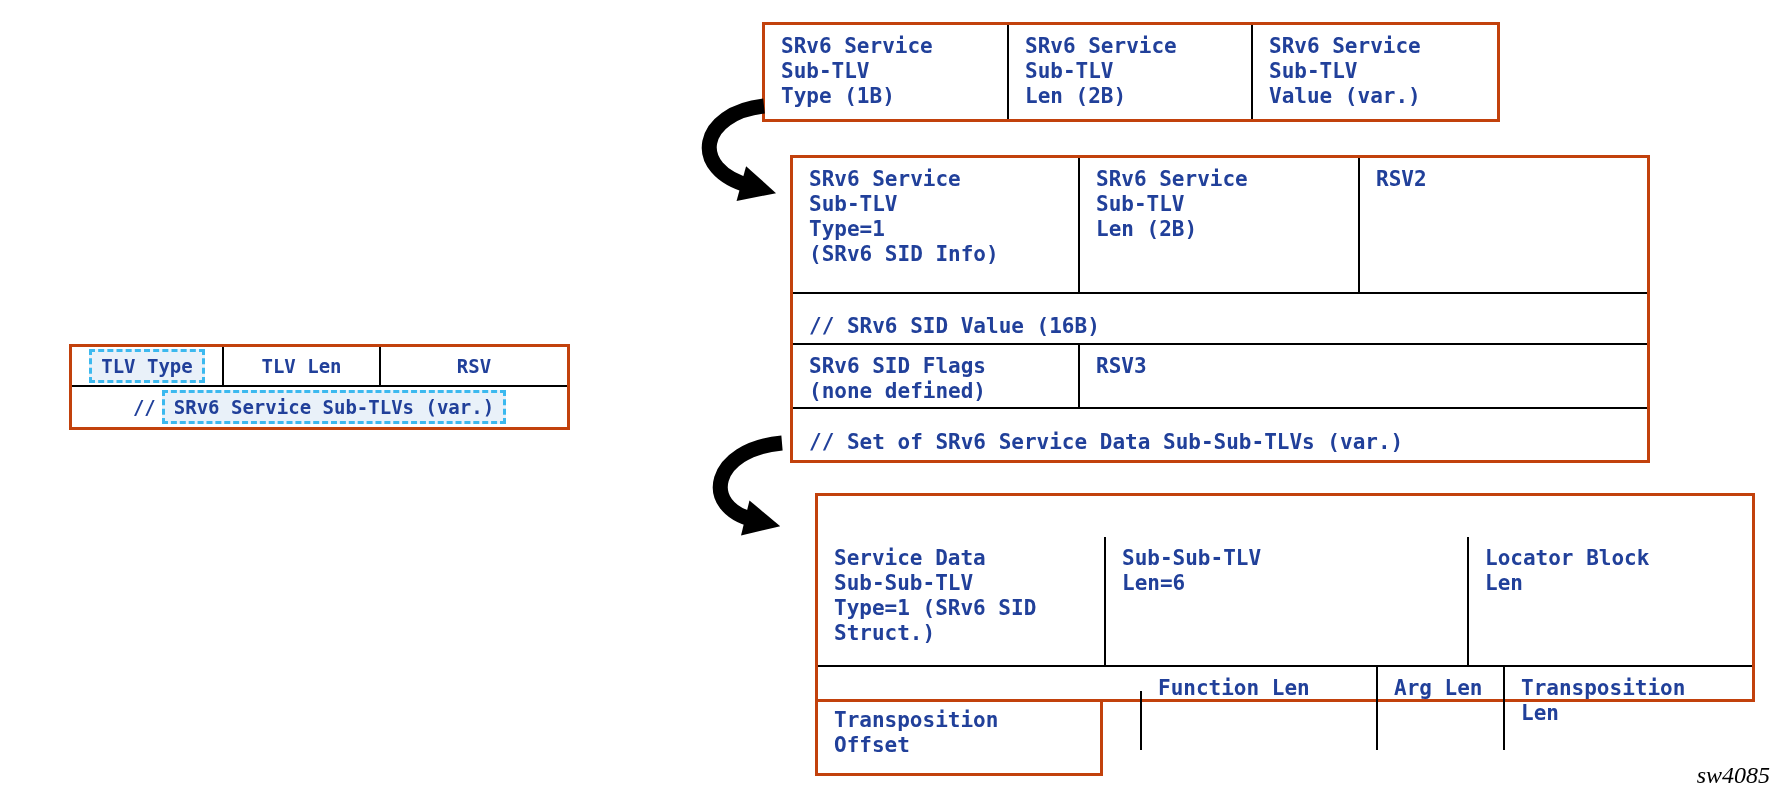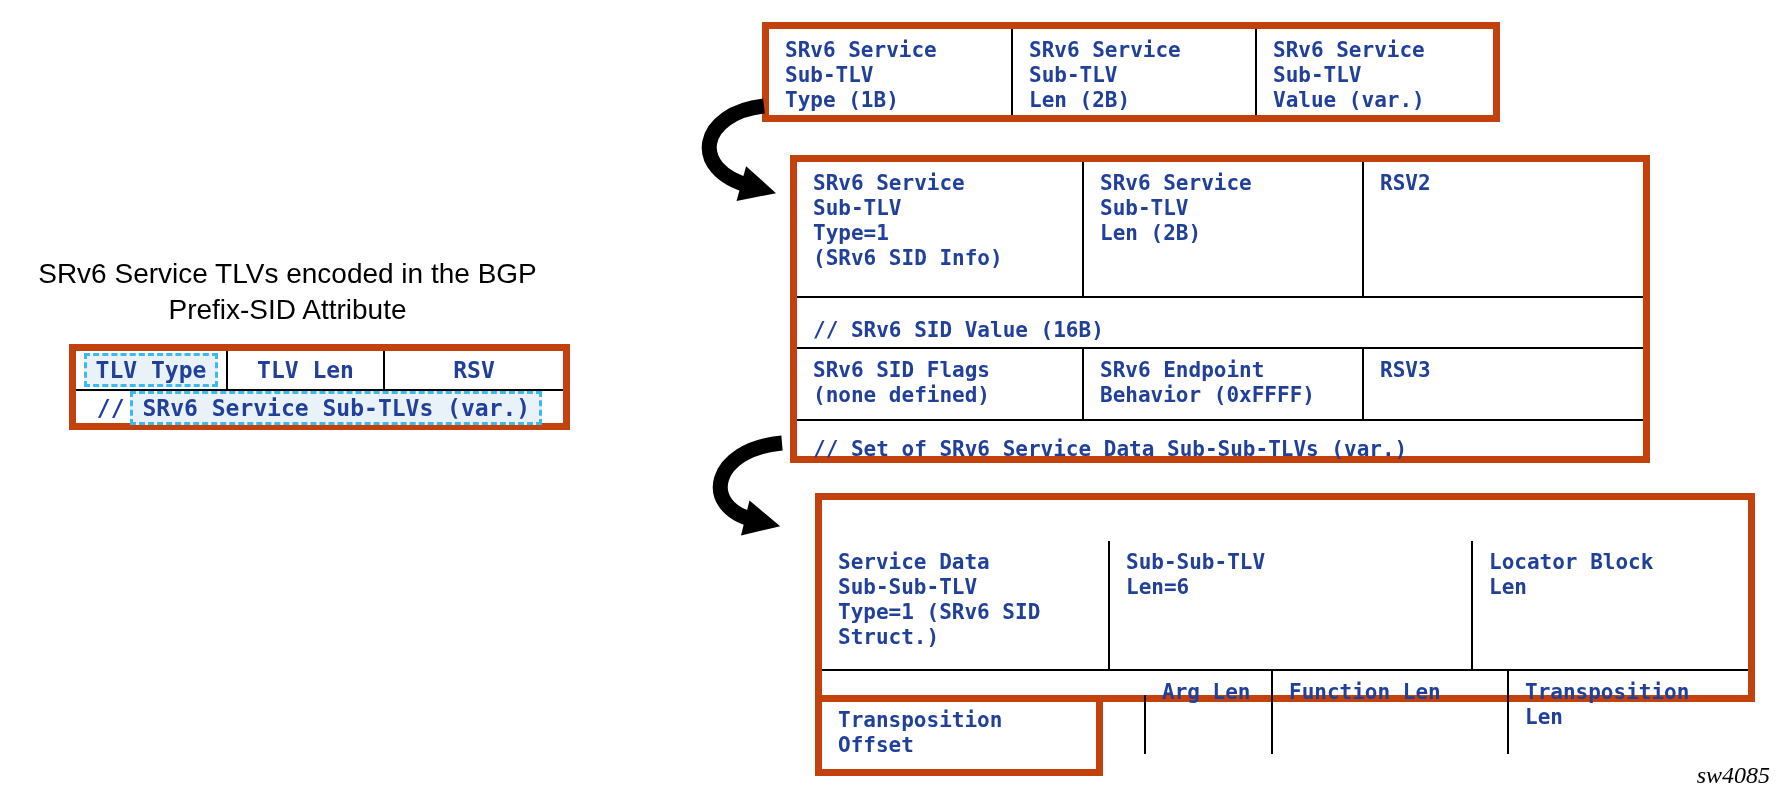--- a/index.html
+++ b/index.html
@@ -12,37 +12,37 @@
   }
   
   .fig-title{
     position:absolute;left:15px;top:256px;width:545px;
     text-align:center;color:#000;
     font-family:"Liberation Sans","DejaVu Sans",sans-serif;
     font-size:28px;line-height:36px;font-weight:400;
   }
   
   .box-table{
-    position:absolute;border:7px solid #c2410c;background:#fff;
+    position:absolute;border:3px solid #c2410c;background:#fff;
     box-sizing:border-box;display:flex;flex-direction:column;
   }
   .trow{display:flex;box-sizing:border-box;border-bottom:2px solid #000;flex:0 0 auto;}
   .trow:last-child{border-bottom:none;flex:1 1 auto;}
   .tcell{
     box-sizing:border-box;border-right:2px solid #000;
     padding:9px 8px 0 16px;
     color:#21409a;font-weight:bold;font-size:21px;line-height:25px;
     white-space:pre-line;overflow:hidden;flex:0 0 auto;
   }
   .tcell:last-child{border-right:none;flex:1 1 auto;}
   .tcell.full{border-right:none;flex:1 1 auto;display:flex;align-items:center;padding-top:16px;}
   
   .ltable .tcell{
     display:flex;align-items:center;justify-content:center;
-    padding:0;font-size:23px;line-height:26px;white-space:nowrap;
+    padding:0;font-size:19px;line-height:26px;white-space:nowrap;
   }
   .hl{
     background:#e9f1f9;
     border:3px dashed #3cb9ef;
     padding:1px 9px;
     box-sizing:border-box;
   }
   .lrow2{gap:6px;}
   
   .watermark{
@@ -52,24 +52,20 @@
     font-style:italic;font-size:24px;
   }
   
   #arrows{position:absolute;left:0;top:0;pointer-events:none;}
 </style>
 </head>
 <body>
 
 <div id="canvas">
 
-  <div class="fig-title">
-    <div>SRv6 Service TLVs encoded in the BGP</div>
-    <div>Prefix-SID Attribute</div>
-  </div>
 
   <div class="box-table ltable" style="left:69px;top:344px;width:501px;height:86px;">
     <div class="trow" style="height:40px;">
       <div class="tcell" style="width:152px;">
         <span class="hl">TLV Type</span>
       </div>
       <div class="tcell" style="width:157px;">TLV Len</div>
       <div class="tcell">RSV</div>
     </div>
     <div class="trow">
@@ -101,25 +97,23 @@
 Type=1
 (SRv6 SID Info)</div>
       <div class="tcell" style="width:280px;">SRv6 Service
 Sub-TLV
 Len (2B)</div>
       <div class="tcell">RSV2</div>
     </div>
     <div class="trow" style="height:51px;">
       <div class="tcell full">// SRv6 SID Value (16B)</div>
     </div>
-    <div class="trow" style="height:72px;">
+    <div class="trow" style="height:64px;">
       <div class="tcell" style="width:287px;">SRv6 SID Flags
 (none defined)</div>
-      <div class="tcell" style="width:280px;">SRv6 Endpoint
-Behavior (0xFFFF)</div>
       <div class="tcell">RSV3</div>
     </div>
     <div class="trow">
       <div class="tcell full">// Set of SRv6 Service Data Sub-Sub-TLVs (var.)</div>
     </div>
   </div>
 
   <div class="box-table" style="left:815px;top:493px;width:940px;height:209px;">
     <div class="trow" style="height:130px;margin-top:41px;">
       <div class="tcell" style="width:288px;">Service Data
@@ -127,22 +121,22 @@
 Type=1 (SRv6 SID
 Struct.)</div>
       <div class="tcell" style="width:363px;">Sub-Sub-TLV
 Len=6</div>
       <div class="tcell">Locator Block
 Len</div>
     </div>
     <div class="trow">
       <div class="tcell" style="width:324px;margin-top:24px;">Locator Node
 Len</div>
+      <div class="tcell" style="width:236px;">Function Len</div>
       <div class="tcell" style="width:127px;">Arg Len</div>
-      <div class="tcell" style="width:236px;">Function Len</div>
       <div class="tcell">Transposition
 Len</div>
     </div>
   </div>
 
   <div class="box-table" style="left:815px;top:702px;width:288px;height:74px;border-top:none;">
     <div class="trow">
       <div class="tcell" style="flex:1 1 auto;border-right:none;padding-top:6px;">Transposition
 Offset</div>
     </div>

